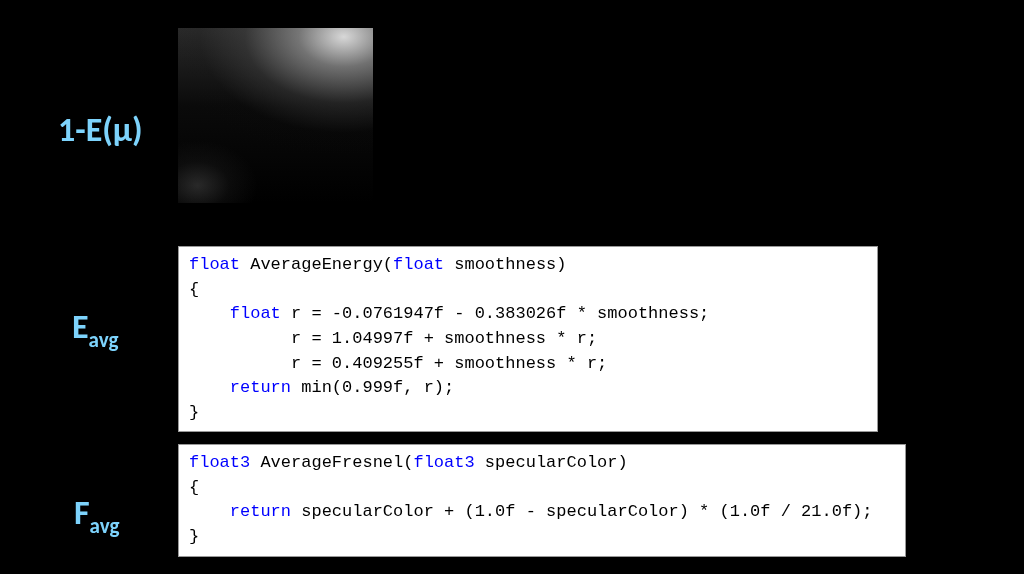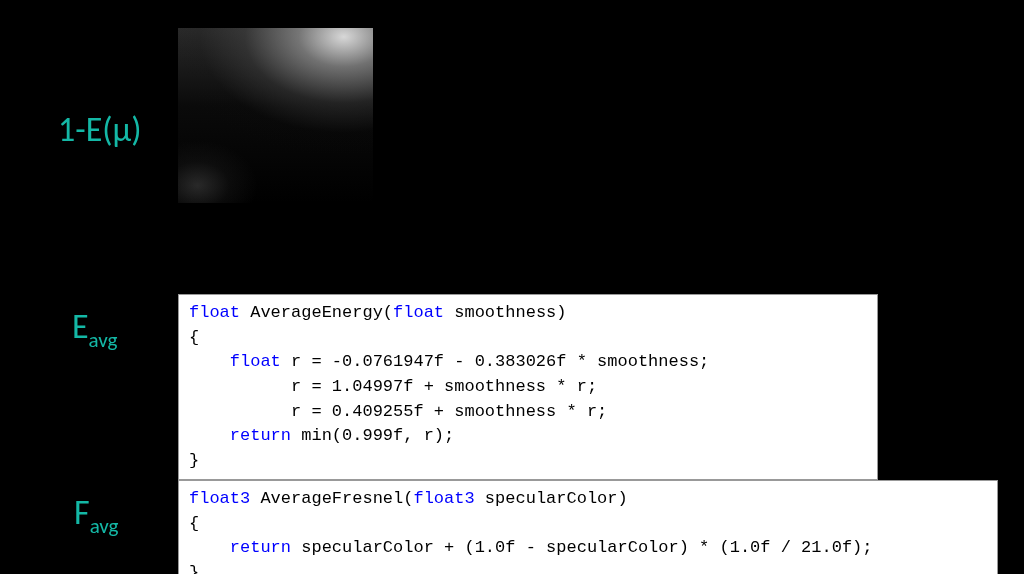--- a/index.html
+++ b/index.html
@@ -22,23 +22,24 @@
       top: 28px;
       width: 195px;
       height: 175px;
       background:
         radial-gradient(ellipse 180px 120px at 85% 5%, rgba(225,225,225,0.95) 0%, rgba(170,170,170,0.6) 25%, rgba(80,80,80,0.35) 55%, rgba(20,20,20,0.05) 80%, rgba(0,0,0,0) 100%),
         radial-gradient(ellipse 80px 60px at 10% 90%, rgba(80,80,80,0.5) 0%, rgba(40,40,40,0.25) 40%, rgba(0,0,0,0) 75%),
         linear-gradient(180deg, rgba(120,120,120,0.35) 0%, rgba(50,50,50,0.2) 45%, rgba(0,0,0,0) 100%);
     }
     .label {
       position: absolute;
-      color: #14b8a6;
+      color: #7dd3fc;
       font-family: Calibri, Arial, sans-serif;
       white-space: nowrap;
+      font-weight: bold;
     }
     .label-1 {
       left: 58px;
       top: 109px;
       font-size: 34px;
     }
     .label-2 {
       left: 72px;
       top: 306px;
       font-size: 34px;
@@ -59,31 +60,30 @@
     .code-block {
       position: absolute;
       background: #fff;
       border: 1px solid #999;
       font-family: Consolas, "Courier New", monospace;
       font-size: 17px;
       line-height: 1.45;
       color: #000;
       padding: 6px 10px;
       white-space: pre;
-      margin-top: 48px;
     }
     .code-block-1 {
       left: 178px;
       top: 246px;
       width: 700px;
     }
     .code-block-2 {
       left: 178px;
-      top: 432px;
-      width: 820px;
+      top: 444px;
+      width: 728px;
     }
     .kw { color: #0000ff; }
     .kw-ret { color: #0000ff; }
   </style>
 </head>
 <body>
 
 <div class="gradient-box"></div>
 
 <div class="label label-1">

